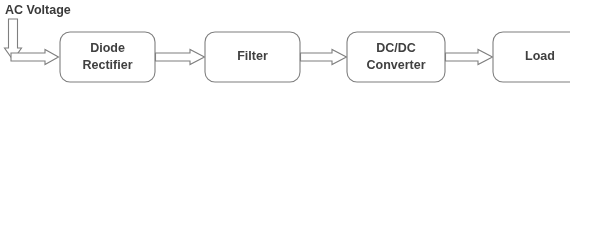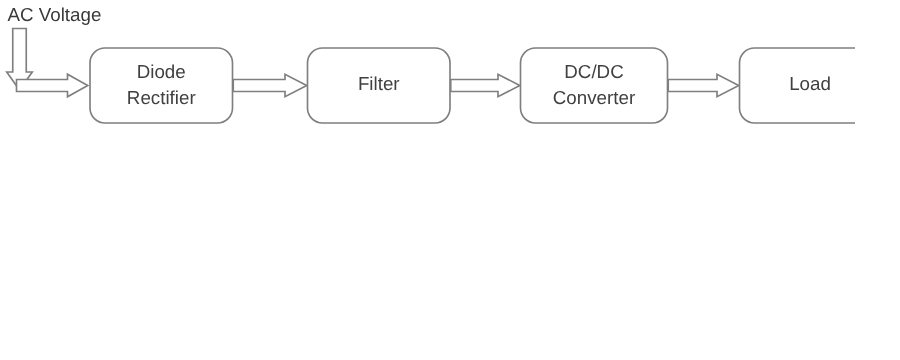--- a/index.html
+++ b/index.html
@@ -10,20 +10,21 @@
   }
   body {
     font-family: "Liberation Sans", sans-serif;
   }
   #diagram-root {
     position: relative;
     width: 570px;
     height: 95px;
     background: #ffffff;
     overflow: hidden;
+    font-weight: bold;
   }
   #diagram-svg {
     position: absolute;
     left: 0;
     top: 0;
     width: 600px;
     height: 95px;
     display: block;
   }
   .blk-shape {

